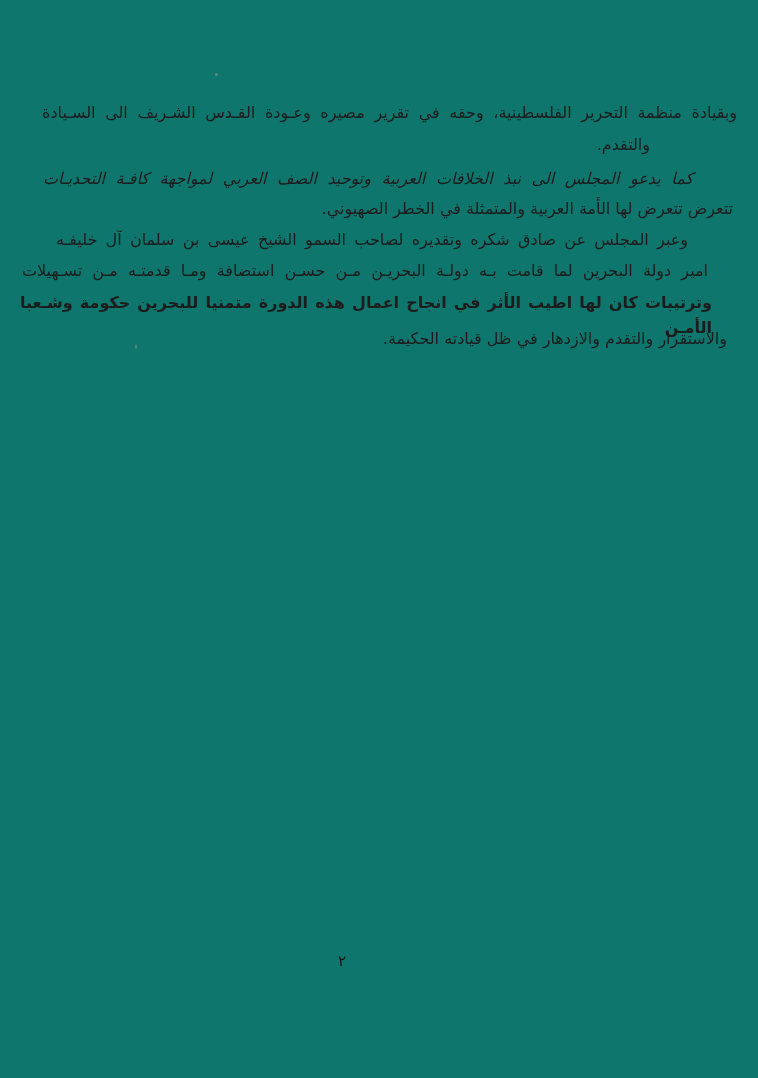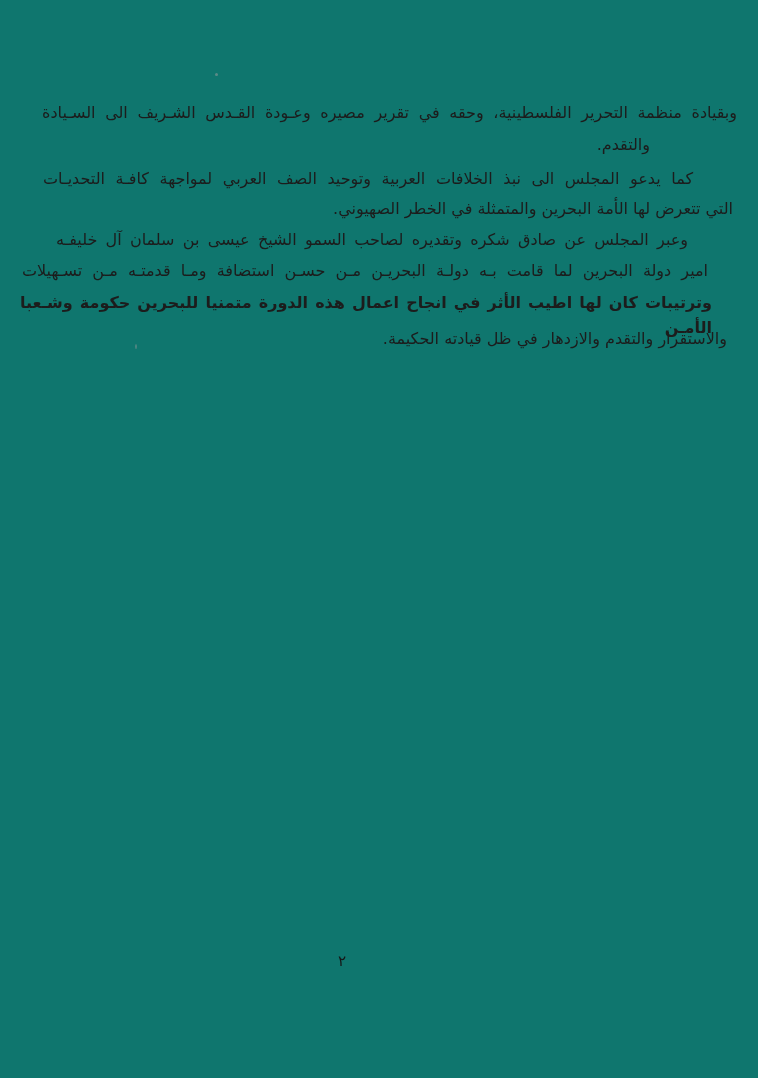--- a/index.html
+++ b/index.html
@@ -28,21 +28,21 @@
   
   .line.just {
     white-space: normal;
     text-align: justify;
     text-align-last: justify;
   }
   
   .l1 { top: 100px; right: 21px;  width: 695px; }
   .l2 { top: 132px; right: 108px; }
   
-  .l3 { top: 166px; right: 65px;  width: 650px; }
+  .l3 { top: 166px; right: 65px;  width: 650px; font-style: italic; }
   .l4 { top: 196px; right: 25px;  }
   
   .l5 { top: 227px; right: 70px;  width: 632px; }
   .l6 { top: 258px; right: 50px;  width: 686px; }
   .l7 { top: 290px; right: 46px;  width: 692px; font-weight: bold; }
   .l8 { top: 326px; right: 31px; text-align: right;  }
 
   .page-number {
     position: absolute;
     top: 951px;
@@ -66,21 +66,21 @@
 
 <div class="page">
 
   <div>
     <div class="line just l1">وبقيادة منظمة التحرير الفلسطينية، وحقه في تقرير مصيره وعـودة القـدس الشـريف الى السـيادة</div>
     <div class="line l2">والتقدم.</div>
   </div>
 
   <div>
     <div class="line just l3">كما يدعو المجلس الى نبذ الخلافات العربية وتوحيد الصف العربي لمواجهة كافـة التحديـات</div>
-    <div class="line l4">التي تتعرض لها الأمة البحرين والمتمثلة في الخطر الصهيوني.</div>
+    <div class="line l4">تتعرض تتعرض لها الأمة العربية والمتمثلة في الخطر الصهيوني.</div>
   </div>
 
   <div>
     <div class="line just l5">وعبر المجلس عن صادق شكره وتقديره لصاحب السمو الشيخ عيسى بن سلمان آل خليفـه</div>
     <div class="line just l6">امير دولة البحرين لما قامت بـه دولـة البحريـن مـن حسـن استضافة ومـا قدمتـه مـن تسـهيلات</div>
     <div class="line just l7">وترتيبات كان لها اطيب الأثر في انجاح اعمال هذه الدورة متمنيا للبحرين حكومة وشـعبا الأمـن</div>
     <div class="line l8">والاستقرار والتقدم والازدهار في ظل قيادته الحكيمة.</div>
   </div>
 
   <div class="page-number">٢</div>

